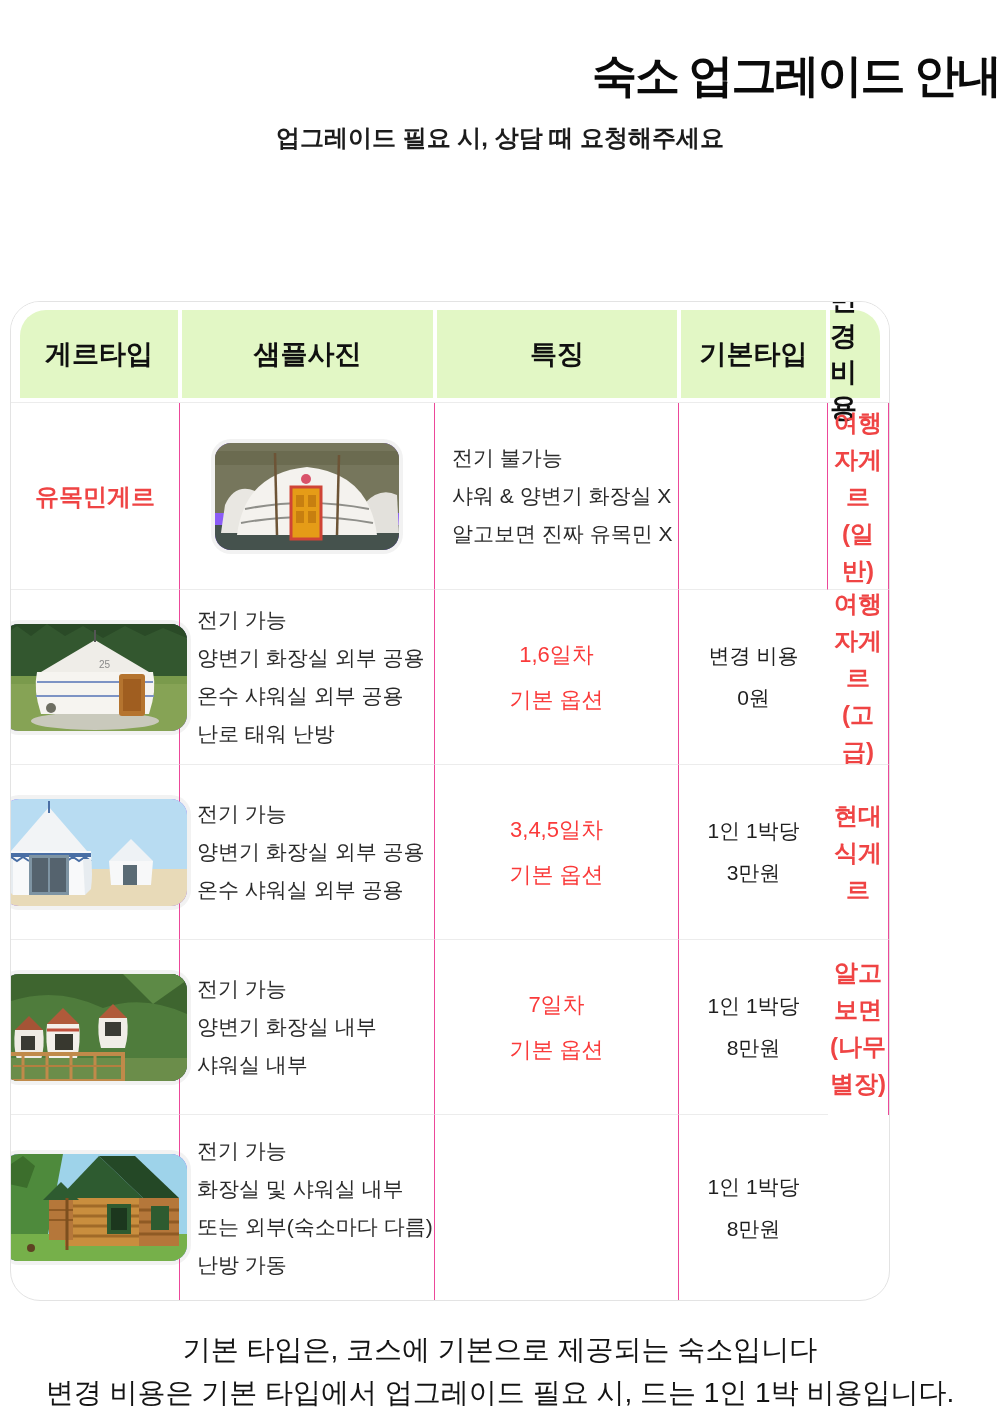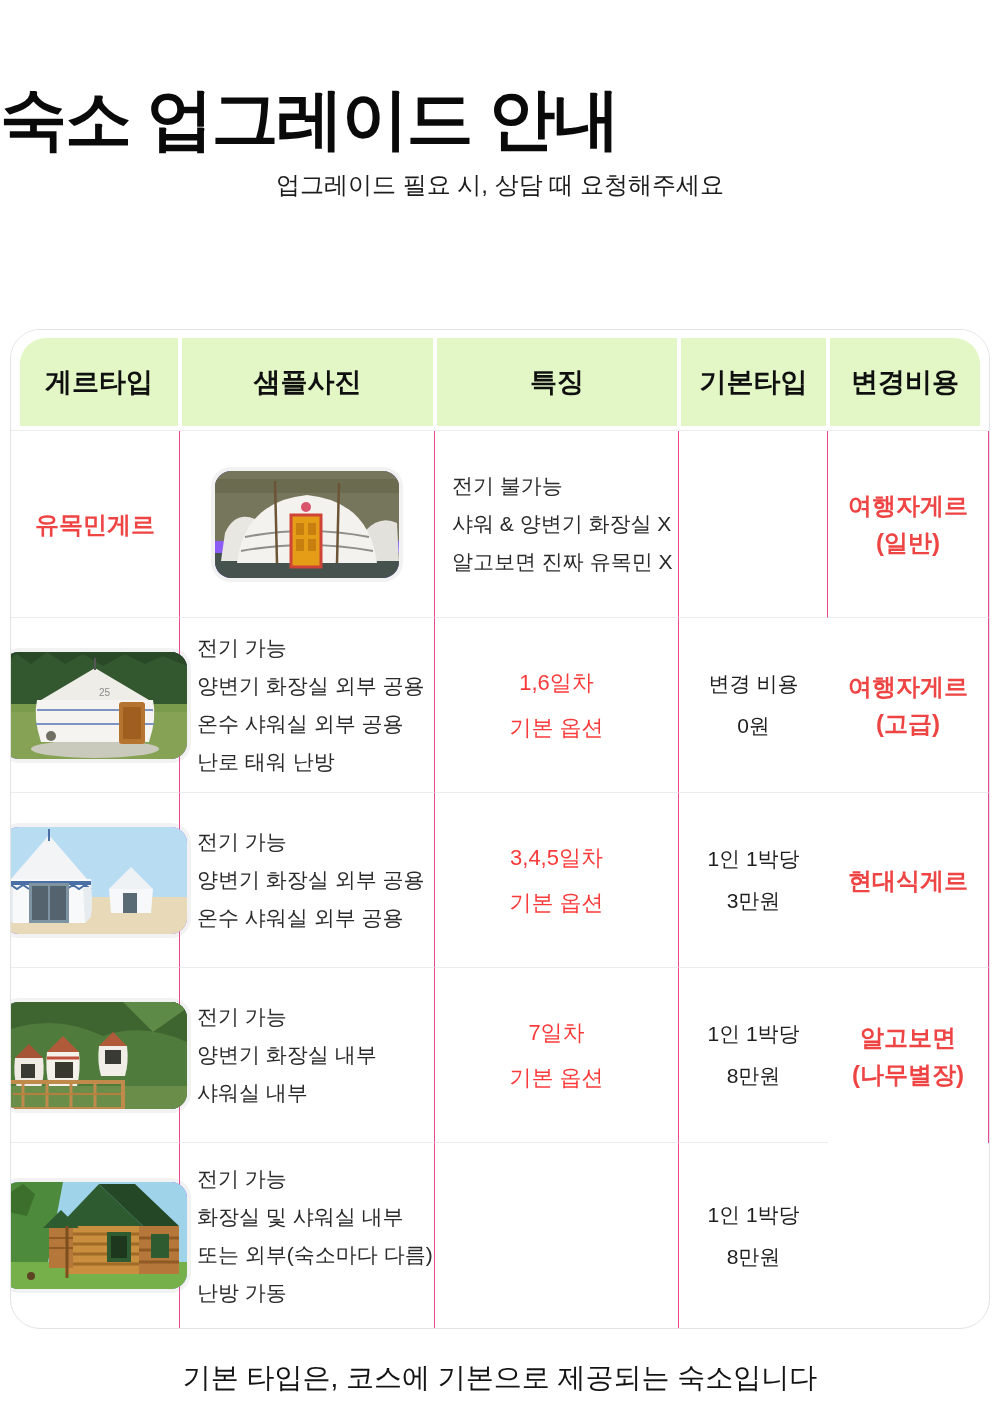--- a/index.html
+++ b/index.html
@@ -6,39 +6,39 @@
   html, body {
     width: 1000px; height: 1409px;
     background: #ffffff;
     font-family: "Liberation Sans", "DejaVu Sans", sans-serif;
     color: #111;
     overflow: hidden;
   }
   .page { width: 1000px; height: 1409px; position: relative; }
 
   .title {
-    margin-top: 74px;
-    text-align: left;
-    font-size: 67px;
+    margin-top: 46px;
+    text-align: right;
+    font-size: 45px;
     font-weight: 900;
     letter-spacing: -2px;
     color: #0a0a0a;
   }
   .subtitle {
-    margin-top: 4px;
+    margin-top: 16px;
     text-align: center;
     font-size: 24px;
-    font-weight: 400;
+    font-weight: 700;
     color: #1c1c1c;
   }
 
   .card {
     position: absolute;
     left: 10px; top: 255px;
-    width: 980px; height: 1000px;
+    width: 880px; height: 1000px;
     border: 1px solid #e3e3e3;
     border-radius: 30px;
     background: #fff;
     overflow: hidden;
     display: grid;
     grid-template-columns: 169px 255px 244px 149px 1fr;
     grid-template-rows: 101px 187px 175px 175px 175px 1fr;
   }
 
   .hcell { background: #fff; border-bottom: 1px solid #ececec; }

